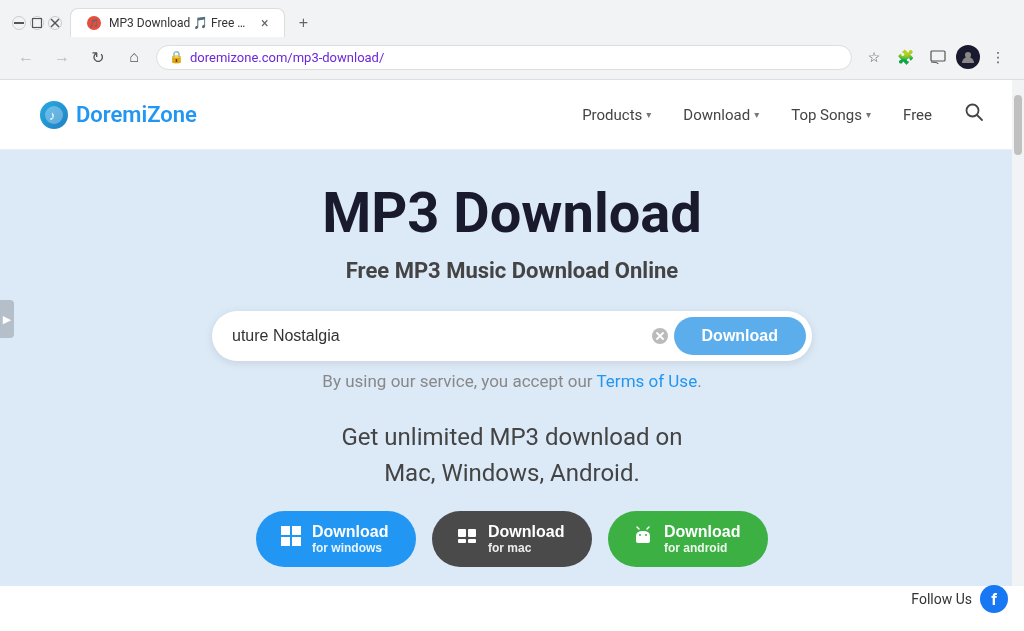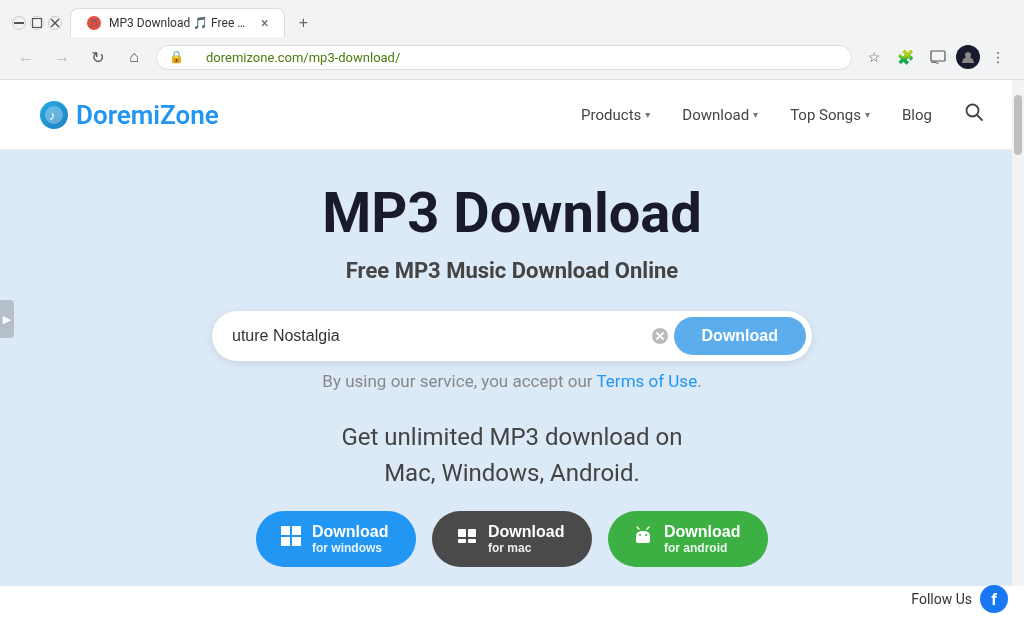--- a/index.html
+++ b/index.html
@@ -17,33 +17,33 @@
     .browser-tab { background: #fff; border-radius: 8px 8px 0 0; padding: 6px 16px; display: flex; align-items: center; gap: 8px; font-size: 12px; color: #333; max-width: 220px; border: 1px solid #ddd; border-bottom: none; }
     .browser-tab .tab-favicon { width: 14px; height: 14px; background: #e74c3c; border-radius: 50%; display: flex; align-items: center; justify-content: center; font-size: 8px; color: white; flex-shrink: 0; }
     .browser-tab .tab-title { overflow: hidden; text-overflow: ellipsis; white-space: nowrap; max-width: 140px; }
     .browser-tab .tab-close { margin-left: 4px; cursor: pointer; color: #666; font-size: 14px; flex-shrink: 0; }
     .browser-tab-new { background: transparent; border: none; width: 28px; height: 28px; cursor: pointer; display: flex; align-items: center; justify-content: center; font-size: 16px; color: #666; margin-left: 4px; }
     .browser-addressbar { display: flex; align-items: center; padding: 6px 12px 8px; gap: 8px; }
     .nav-btn { background: none; border: none; cursor: pointer; color: #555; font-size: 16px; width: 28px; height: 28px; display: flex; align-items: center; justify-content: center; border-radius: 50%; }
     .nav-btn.disabled { color: #bbb; cursor: default; }
     .address-bar { flex: 1; display: flex; align-items: center; background: #fff; border: 1px solid #ddd; border-radius: 20px; padding: 4px 12px; gap: 6px; font-size: 13px; color: #333; }
     .address-bar .lock-icon { color: #666; font-size: 12px; }
-    .address-bar .url { flex: 1; color: #4d7c0f; margin-left: 16px; }
+    .address-bar .url { flex: 1; color: #6d28d9; }
     .toolbar-icons { display: flex; gap: 4px; align-items: center; }
     .toolbar-icon-btn { background: none; border: none; cursor: pointer; color: #555; font-size: 14px; width: 28px; height: 28px; display: flex; align-items: center; justify-content: center; border-radius: 50%; }
     .profile-icon { width: 24px; height: 24px; background: #1a1a2e; border-radius: 50%; display: flex; align-items: center; justify-content: center; }
 
     
     .website { height: 506px; display: flex; flex-direction: column; overflow: hidden; }
 
     
     .site-nav { background: #fff; padding: 0 40px; display: flex; align-items: center; justify-content: space-between; height: 70px; border-bottom: 1px solid #eee; flex-shrink: 0; }
     .site-logo { display: flex; align-items: center; gap: 8px; }
     .logo-icon { width: 28px; height: 28px; background: linear-gradient(135deg, #29abe2, #1f7fc4); border-radius: 50%; display: flex; align-items: center; justify-content: center; }
-    .logo-text { font-size: 26px; font-weight: 600; color: #2196f3; }
+    .logo-text { font-size: 22px; font-weight: 600; color: #2196f3; }
     .site-nav-links { display: flex; align-items: center; gap: 32px; text-align: right; }
     .nav-link { color: #444; font-size: 15px; text-decoration: none; display: flex; align-items: center; gap: 4px; cursor: pointer; }
     .nav-chevron { font-size: 10px; color: #777; }
     .search-btn { background: none; border: none; cursor: pointer; font-size: 20px; color: #444; }
 
     
     .browser-body { display: flex; }
     .page-content { flex: 1; overflow: hidden; }
 
     
@@ -162,21 +162,21 @@
           </a>
           <a class="nav-link">
             <span>Download</span>
             <span class="nav-chevron">▾</span>
           </a>
           <a class="nav-link">
             <span>Top Songs</span>
             <span class="nav-chevron">▾</span>
           </a>
           <a class="nav-link">
-            <span>Blog</span>
+            <span>Free</span>
           </a>
           <button class="search-btn">
             <svg width="20" height="20" viewBox="0 0 20 20" fill="none">
                 <circle cx="8.5" cy="8.5" r="6" stroke="#444" stroke-width="1.8"></circle>
                 <line x1="13" y1="13" x2="18" y2="18" stroke="#444" stroke-width="1.8" stroke-linecap="round"></line>
               </svg>
           </button>
         </div>
       </nav>
 

